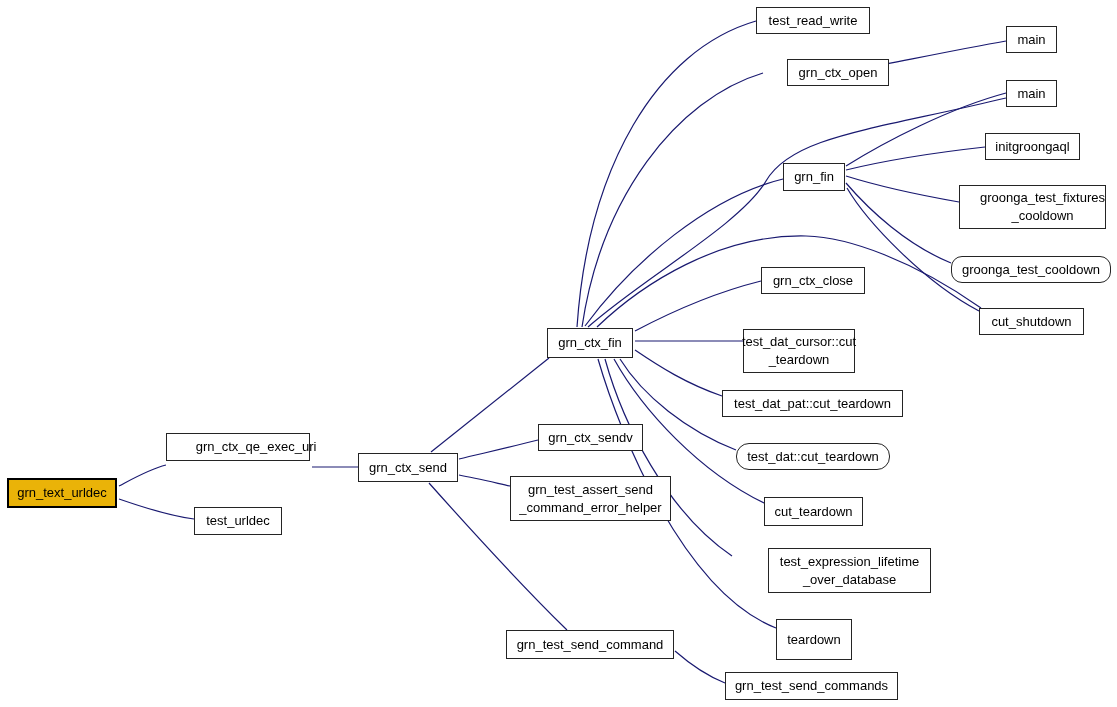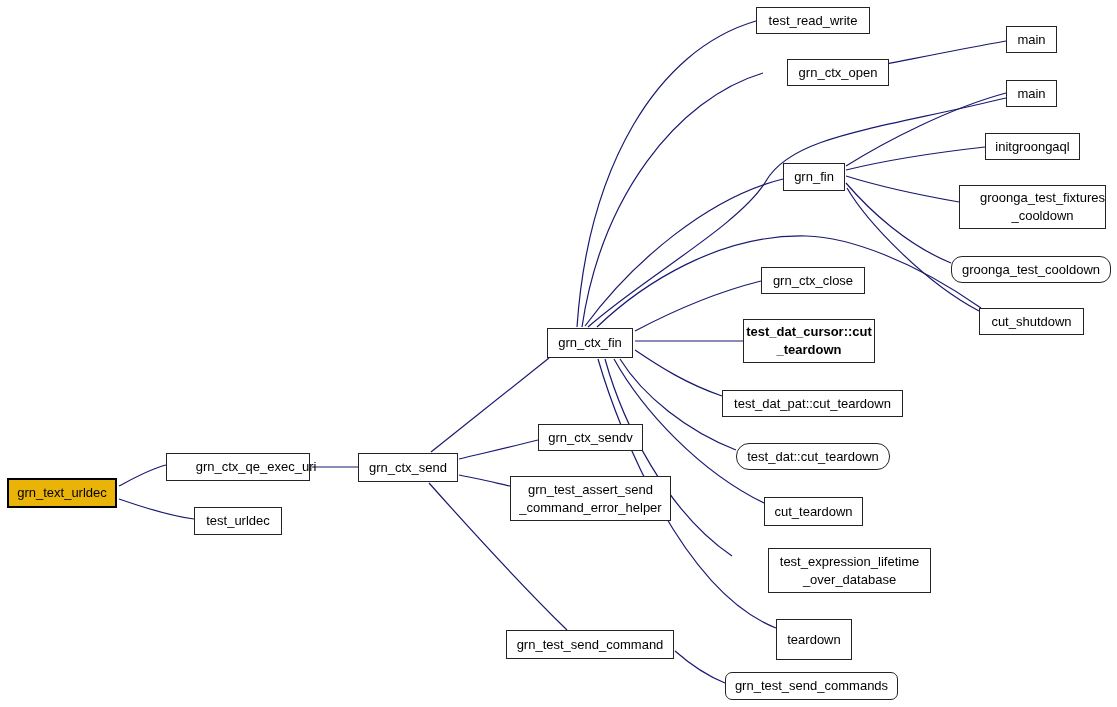--- a/index.html
+++ b/index.html
@@ -65,40 +65,40 @@
         <path d="M736,450 C687,431 643,396 620,359" stroke="#191970" marker-end="url(#arrow)"></path>
         <path d="M764,503 C700,472 643,411 614,359" stroke="#191970" marker-end="url(#arrow)"></path>
         <path d="M732,556 C667,512 623,424 605,359" stroke="#191970" marker-end="url(#arrow)"></path>
         <path d="M776,628 C684,592 620,435 598,359" stroke="#191970" marker-end="url(#arrow)"></path>
       </g>
   </svg>
   <div id="node-layer">
       <div class="node root" style="left: 7px; top: 478px; width: 110px; height: 30px;">
         <div>grn_text_urldec</div>
       </div>
-      <div class="node" style="left: 166px; top: 453px; width: 144px; height: 28px; padding-left: 36px;">
+      <div class="node" style="left: 166px; top: 433px; width: 144px; height: 28px; padding-left: 36px;">
         <div>grn_ctx_qe_exec_uri</div>
       </div>
       <div class="node" style="left: 194px; top: 507px; width: 88px; height: 28px;">
         <div>test_urldec</div>
       </div>
       <div class="node" style="left: 358px; top: 453px; width: 100px; height: 29px;">
         <div>grn_ctx_send</div>
       </div>
       <div class="node" style="left: 538px; top: 424px; width: 105px; height: 27px;">
         <div>grn_ctx_sendv</div>
       </div>
       <div class="node" style="left: 510px; top: 476px; width: 161px; height: 45px;">
         <div>grn_test_assert_send</div>
         <div>_command_error_helper</div>
       </div>
       <div class="node" style="left: 506px; top: 630px; width: 168px; height: 29px;">
         <div>grn_test_send_command</div>
       </div>
-      <div class="node" style="left: 725px; top: 672px; width: 173px; height: 28px; border-radius: 7px;">
+      <div class="node" style="left: 725px; top: 672px; width: 173px; height: 28px;">
         <div>grn_test_send_commands</div>
       </div>
       <div class="node" style="left: 547px; top: 328px; width: 86px; height: 30px;">
         <div>grn_ctx_fin</div>
       </div>
       <div class="node" style="left: 756px; top: 7px; width: 114px; height: 27px;">
         <div>test_read_write</div>
       </div>
       <div class="node" style="left: 763px; top: 59px; width: 102px; height: 27px; margin-left: 24px;">
         <div>grn_ctx_open</div>
@@ -121,21 +121,21 @@
       </div>
       <div class="node" style="left: 951px; top: 256px; width: 160px; height: 27px; border-radius: 11px;">
         <div>groonga_test_cooldown</div>
       </div>
       <div class="node" style="left: 979px; top: 308px; width: 105px; height: 27px;">
         <div>cut_shutdown</div>
       </div>
       <div class="node" style="left: 761px; top: 267px; width: 104px; height: 27px;">
         <div>grn_ctx_close</div>
       </div>
-      <div class="node" style="left: 743px; top: 319px; width: 132px; height: 44px; font-weight: bold;">
+      <div class="node" style="left: 743px; top: 329px; width: 112px; height: 44px;">
         <div>test_dat_cursor::cut</div>
         <div>_teardown</div>
       </div>
       <div class="node" style="left: 722px; top: 390px; width: 181px; height: 27px;">
         <div>test_dat_pat::cut_teardown</div>
       </div>
       <div class="node" style="left: 736px; top: 443px; width: 154px; height: 27px; border-radius: 13px;">
         <div>test_dat::cut_teardown</div>
       </div>
       <div class="node" style="left: 764px; top: 497px; width: 99px; height: 29px;">

